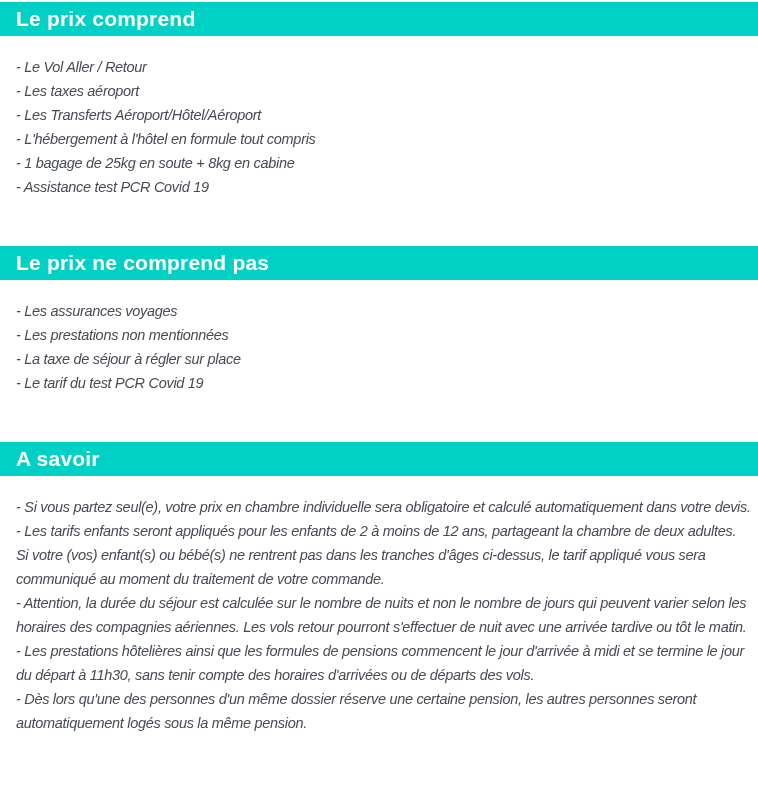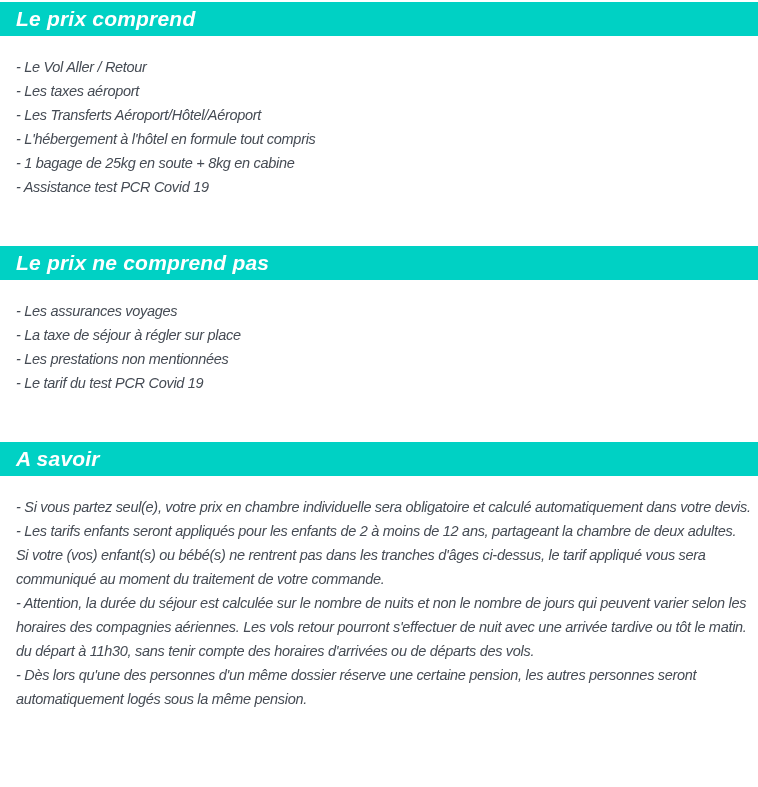--- a/index.html
+++ b/index.html
@@ -28,21 +28,20 @@
   .sec-header {
     background: var(--accent-color);
     height: 34px;
     display: flex;
     align-items: center;
     padding: 0 16px;
   }
   .sec-title {
     margin: 0;
     font-size: 21px;
-    font-style: italic;
     font-weight: 700;
     color: var(--header-text-color);
     letter-spacing: 0.2px;
     white-space: nowrap;
   }
   .sec-body {
     font-style: italic;
     font-size: 14.5px;
     letter-spacing: -0.3px;
     line-height: 24px;
@@ -73,36 +72,37 @@
       <div class="line">- Assistance test PCR Covid 19</div>
     </div>
   </section>
 
   <section class="section">
     <div class="sec-header">
       <h2 class="sec-title">Le prix ne comprend pas</h2>
     </div>
     <div class="sec-body">
       <div class="line">- Les assurances voyages</div>
+      <div class="line">- Les prestations non mentionnées</div>
       <div class="line">- La taxe de séjour à régler sur place</div>
-      <div class="line">- Les prestations non mentionnées</div>
       <div class="line">- Le tarif du test PCR Covid 19</div>
     </div>
   </section>
 
   <section class="section">
     <div class="sec-header">
       <h2 class="sec-title">A savoir</h2>
     </div>
     <div class="sec-body">
       <div class="line">- Si vous partez seul(e), votre prix en chambre individuelle sera obligatoire et calculé automatiquement dans votre devis.</div>
       <div class="line">- Les tarifs enfants seront appliqués pour les enfants de 2 à moins de 12 ans, partageant la chambre de deux adultes.</div>
       <div class="line">Si votre (vos) enfant(s) ou bébé(s) ne rentrent pas dans les tranches d'âges ci-dessus, le tarif appliqué vous sera</div>
       <div class="line">communiqué au moment du traitement de votre commande.</div>
       <div class="line">- Attention, la durée du séjour est calculée sur le nombre de nuits et non le nombre de jours qui peuvent varier selon les</div>
       <div class="line">horaires des compagnies aériennes. Les vols retour pourront s'effectuer de nuit avec une arrivée tardive ou tôt le matin.</div>
+      <div class="line">- Les prestations hôtelières ainsi que les formules de pensions commencent le jour d'arrivée à midi et se termine le jour</div>
       <div class="line">du départ à 11h30, sans tenir compte des horaires d'arrivées ou de départs des vols.</div>
       <div class="line">- Dès lors qu'une des personnes d'un même dossier réserve une certaine pension, les autres personnes seront</div>
       <div class="line">automatiquement logés sous la même pension.</div>
     </div>
   </section>
 
 </div>
 
 </body></html>

